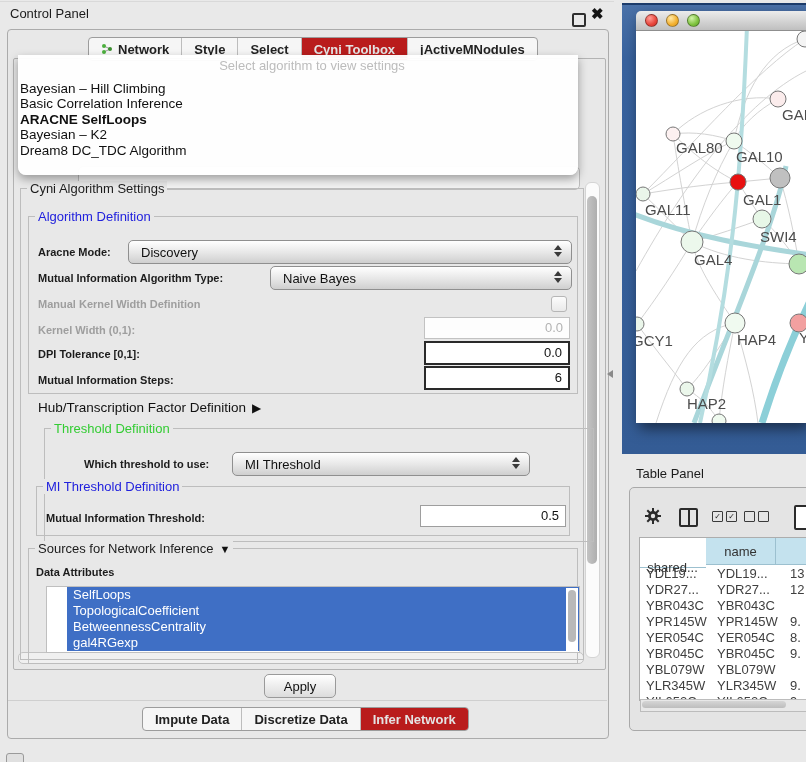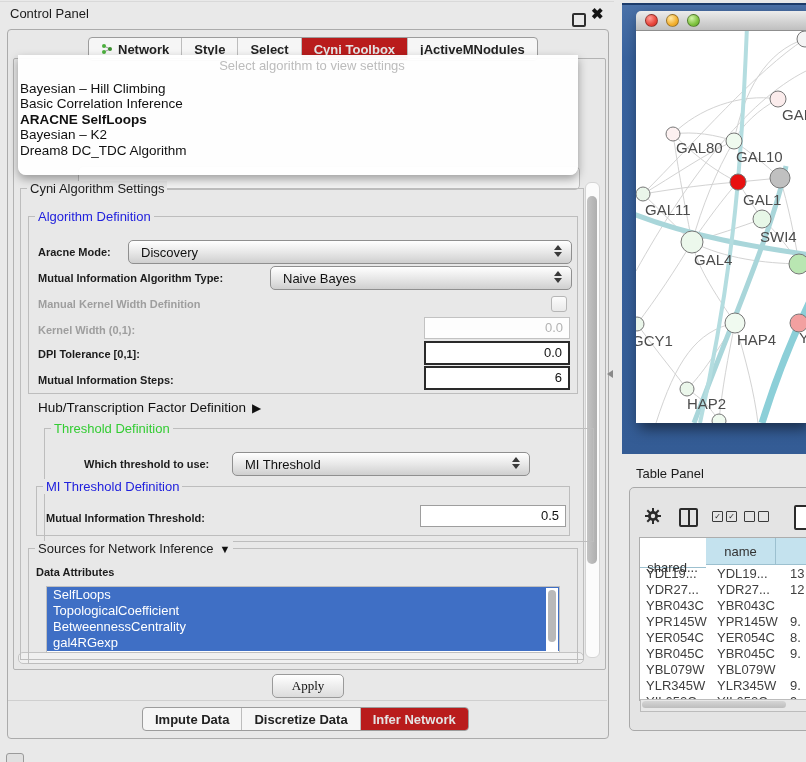--- a/index.html
+++ b/index.html
@@ -41,21 +41,21 @@
   .combo .arrows i.up{border-bottom:5px solid #3a3a3a;margin-bottom:2px;}
   .combo .arrows i.dn{border-top:5px solid #3a3a3a;}
   .field{height:20px;background:#fff;font-size:13px;text-align:right;padding-right:6px;line-height:20px;color:#111;}
   .field.gray{border:1px solid #c2c2c2;color:#b3b3b3;background:#fdfdfd;}
   .field.dark{border:2px solid #2a2a2a;}
   .field.norm{border:1px solid #9e9e9e;}
   .checkbox{width:14px;height:14px;border:1px solid #b6b6b6;border-radius:3px;background:linear-gradient(#fcfcfc,#e9e9e9);}
   .arrow-right::after{content:"▶";font-size:12px;color:#111;margin-left:6px;}
   .arrow-down::after{content:"▼";font-size:11px;color:#111;margin-left:6px;}
   .plainlbl{font-size:13.5px;color:#111;white-space:nowrap;}
-  .listbox{background:#fff;border:1px solid #bfbfbf;overflow:hidden;}
+  .listbox{background:#fff;border:1px solid #bfbfbf;overflow:hidden;padding-left:20px;}
   .attr-item{background:#3f6fc5;color:#fff;font-size:13px;height:16px;line-height:16px;padding-left:6px;}
   .list-scroll{position:absolute;right:1px;top:1px;width:12px;bottom:1px;background:#fff;}
   .list-thumb{position:absolute;right:2px;top:2px;width:8px;height:52px;background:#b9b9b9;border-radius:4px;}
   .vtrack{left:585px;top:182px;width:13px;height:474px;background:#fbfbfb;border:1px solid #d4d4d4;border-radius:6px;}
   .vthumb{left:587px;top:196px;width:10px;height:368px;background:linear-gradient(90deg,#c4c4c4,#aeaeae);border-radius:5px;}
   .hthumb{left:18px;top:652px;width:564px;height:10px;background:#f0f0f0;border:1px solid #c3c3c3;border-radius:5px;}
   .btn{border:1px solid #9a9a9a;border-radius:5px;background:linear-gradient(#ffffff,#dcdcdc);
        font-size:13px;color:#111;display:flex;align-items:center;justify-content:center;}
   .sepline{background:#cfcfcf;height:1px;}
   
@@ -194,21 +194,21 @@
       <div class="attr-item">TopologicalCoefficient</div>
       <div class="attr-item">BetweennessCentrality</div>
       <div class="attr-item">gal4RGexp</div>
     </div>
   <div class="list-scroll">
       <div class="list-thumb"></div>
     </div>
 </div>
 
 <div class="abs sepline" style="left:8px;top:700px;width:599px;"></div>
-<div class="abs btn" style="left:272px;top:674px;width:70px;height:22px;font-family:Liberation Serif, serif;">Apply</div>
+<div class="abs btn" style="left:264px;top:674px;width:70px;height:22px;">Apply</div>
 <div class="abs tabbar bottom">
   <div class="tab">
       <span>Impute Data</span>
     </div>
   <div class="tab">
       <span>Discretize Data</span>
     </div>
   <div class="tab selected">
       <span>Infer Network</span>
     </div>

